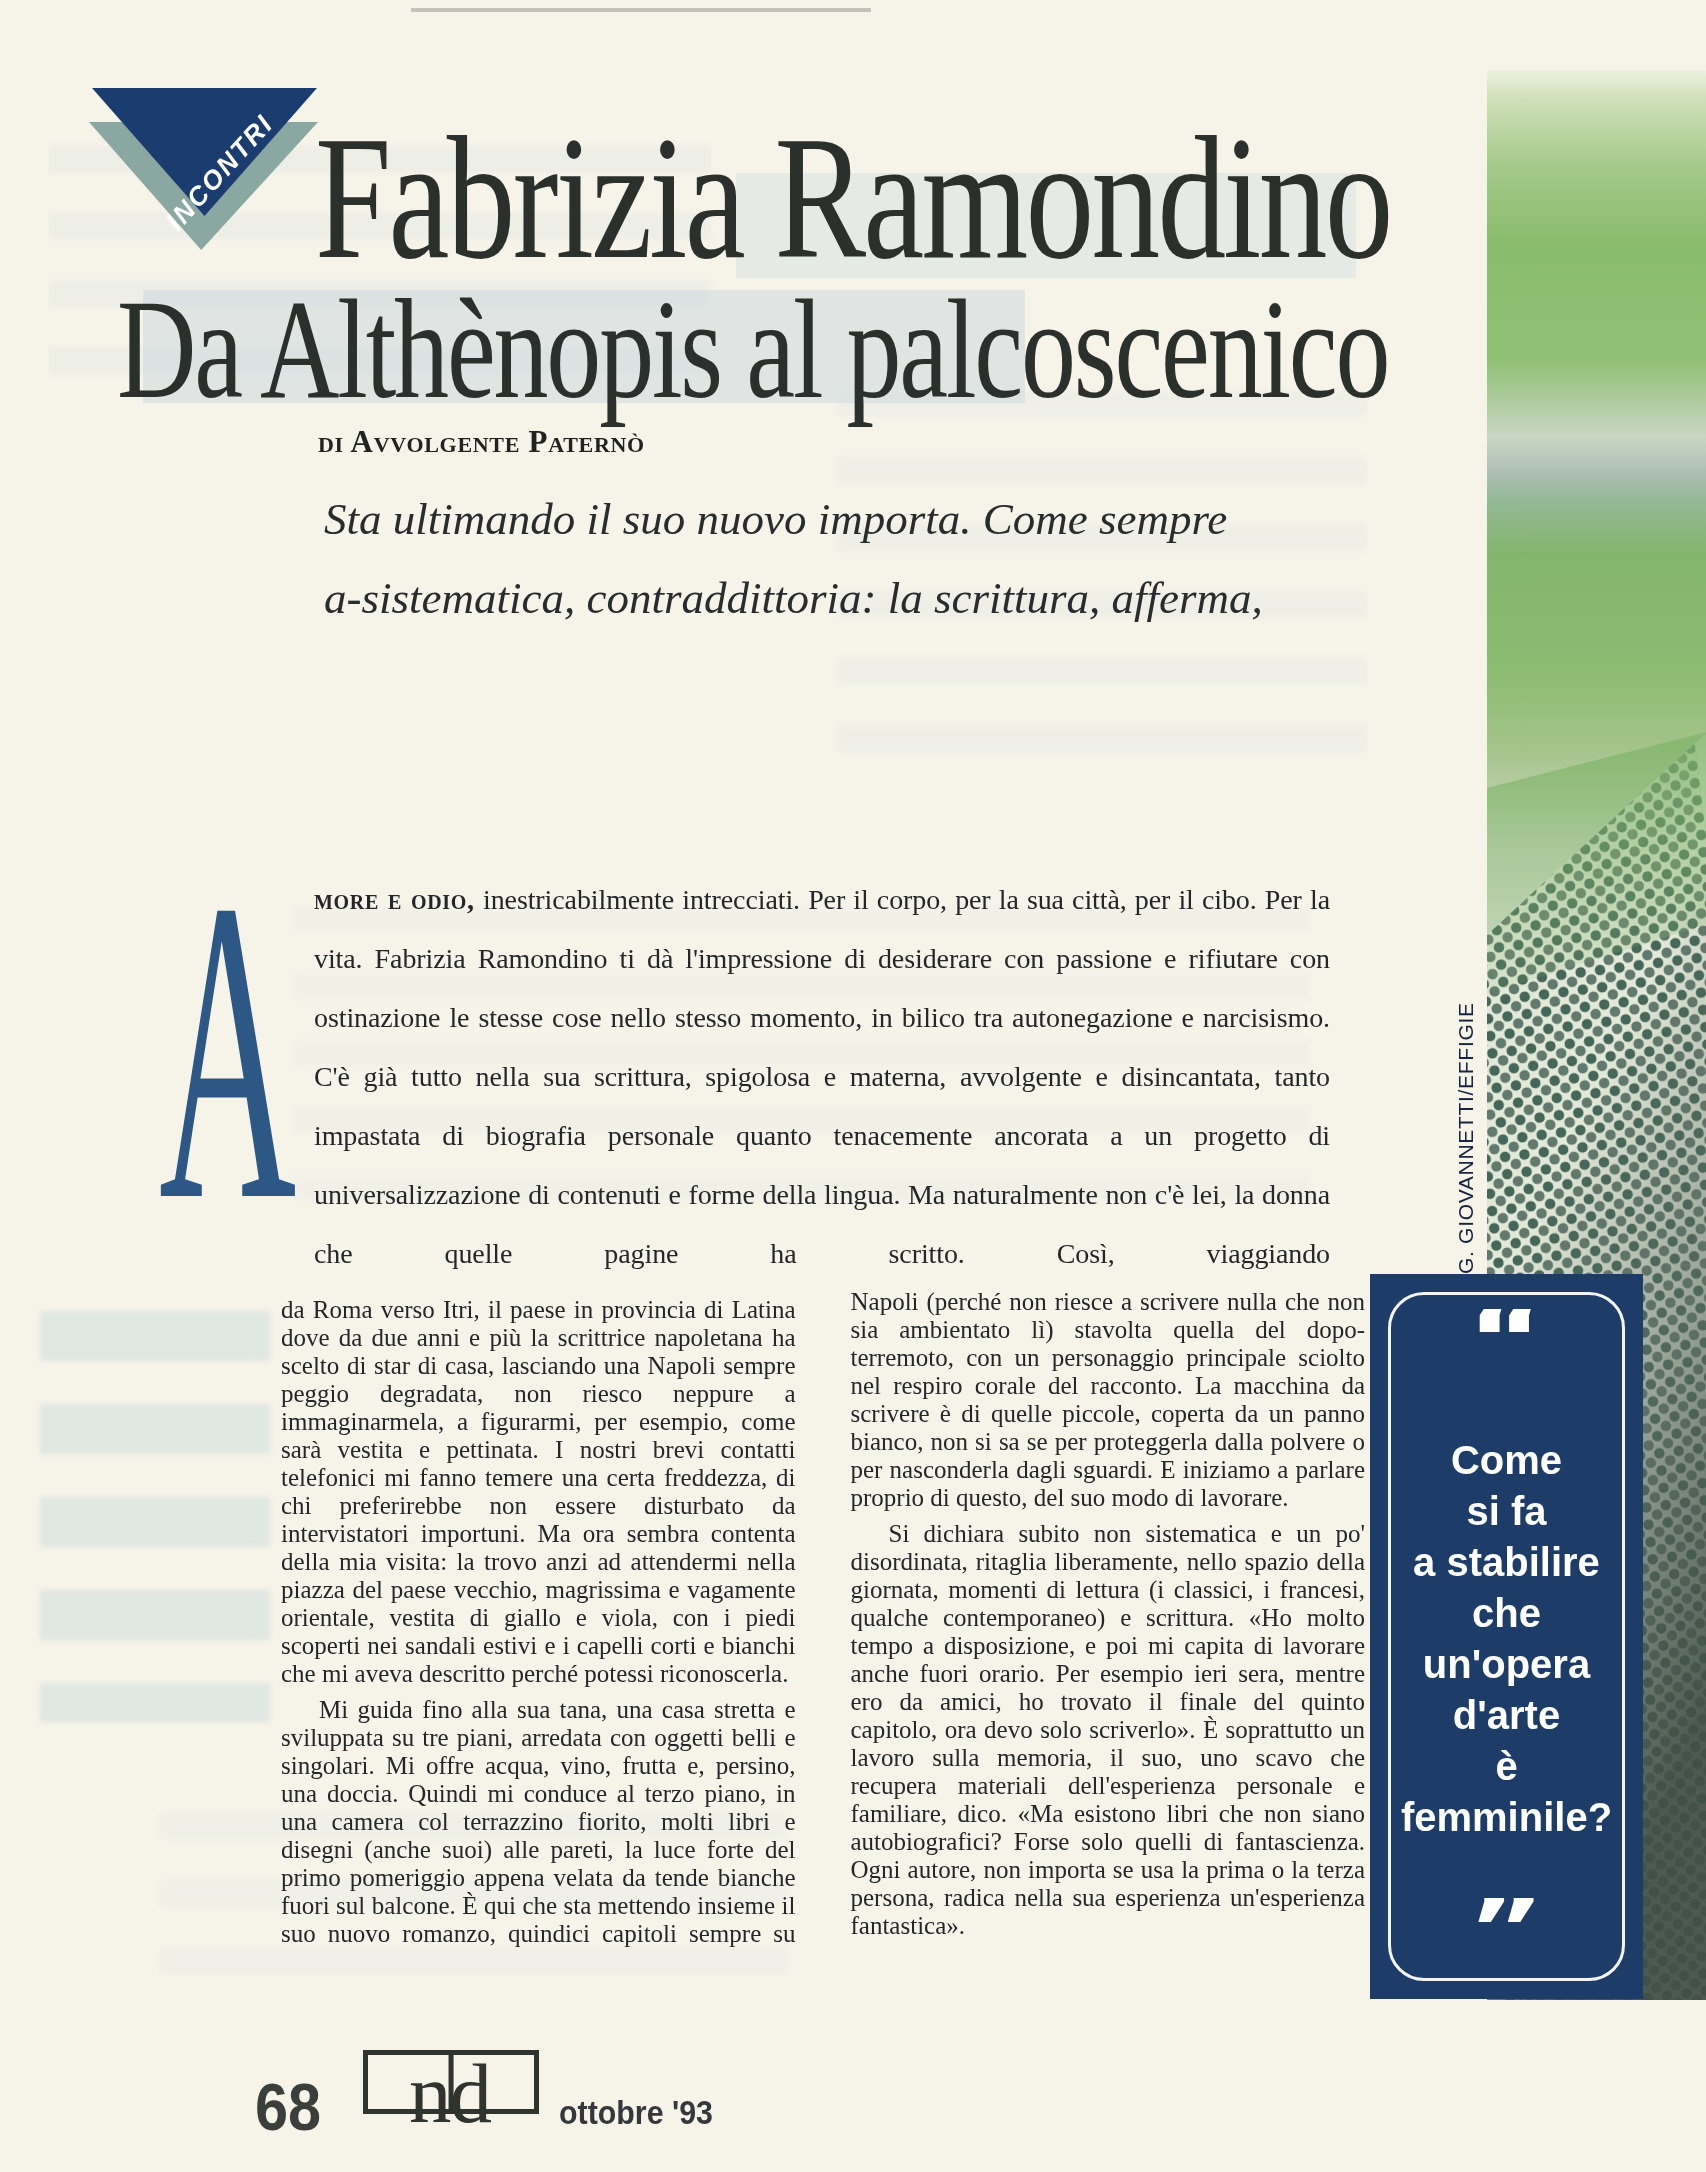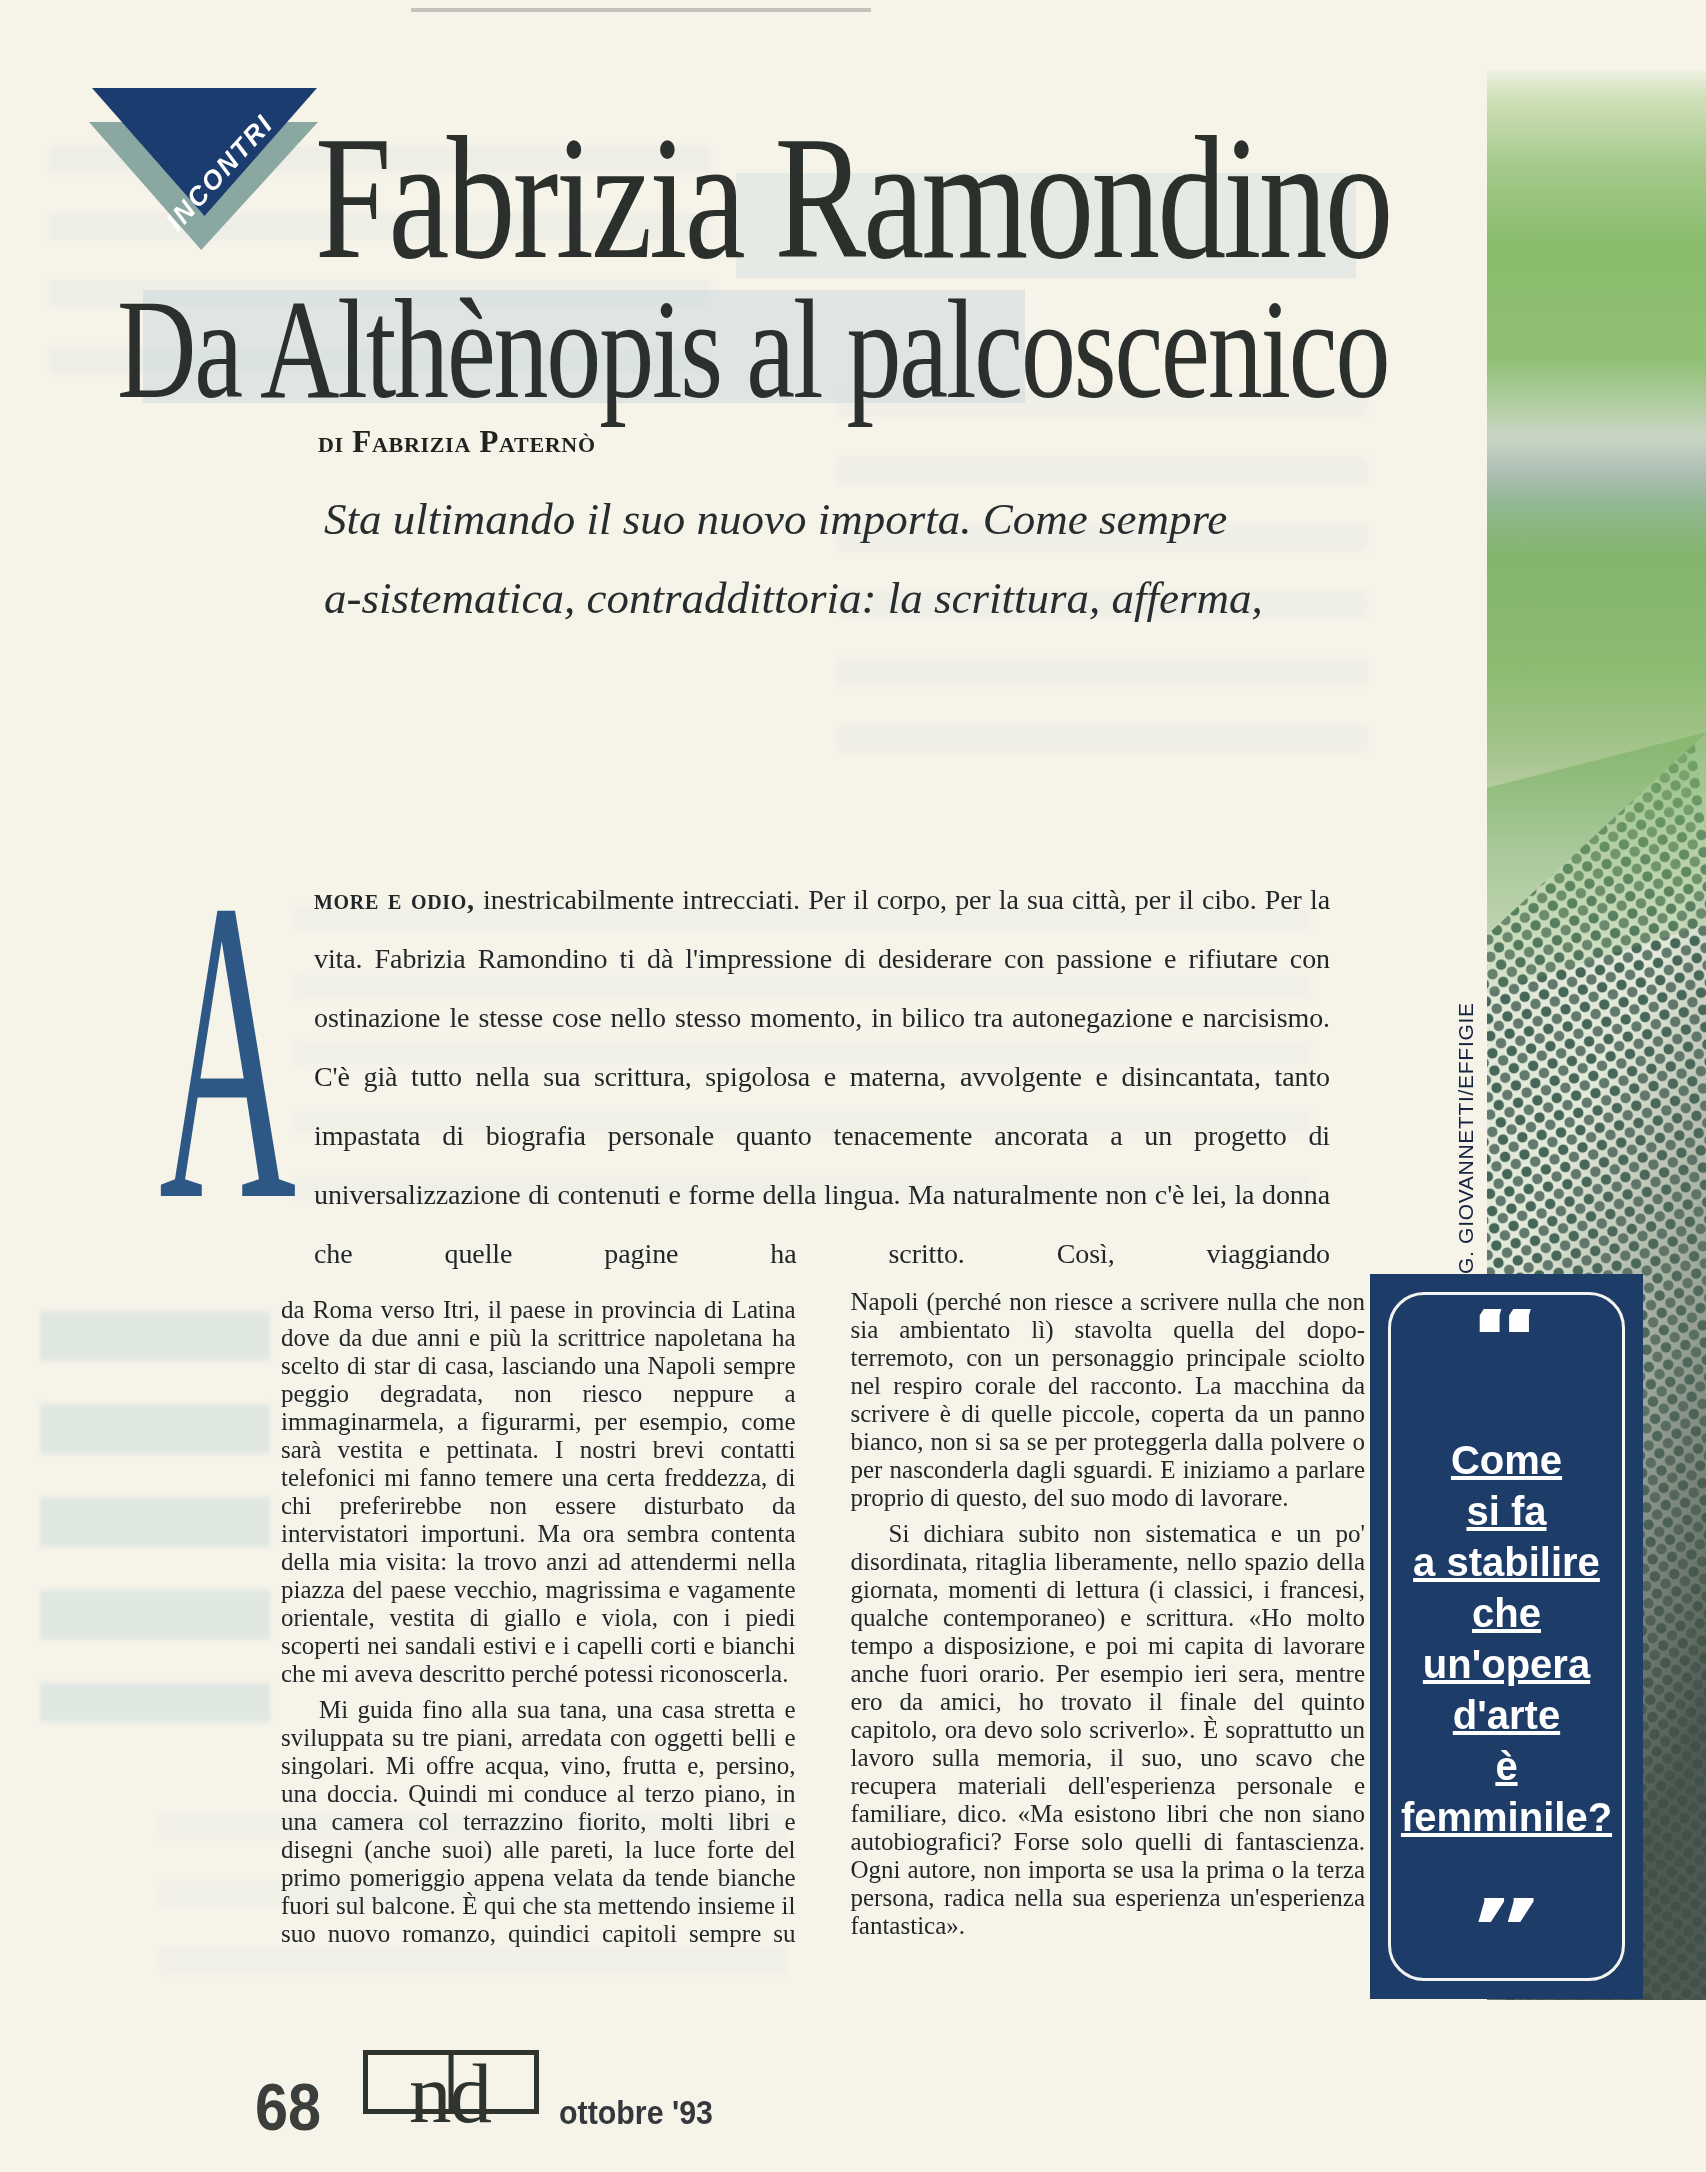--- a/index.html
+++ b/index.html
@@ -95,21 +95,21 @@
 
   
   .pullquote{position:absolute;left:1370px;top:1274px;width:273px;height:725px;background:#1d3c67;}
   .pq-border{position:absolute;inset:18px;border:3.5px solid #f4f5f2;border-radius:36px;}
   .pq-inner{position:absolute;inset:28px;display:flex;flex-direction:column;align-items:center;
         justify-content:space-between;padding:7px 0;}
   .pq-open,.pq-close{font-family:"DejaVu Sans",sans-serif;font-weight:700;font-size:119px;
         color:#ffffff;line-height:.55;height:70px;overflow:hidden;}
   .pq-close{display:flex;align-items:flex-end;height:66px;}
   .pq-text{font-family:"Liberation Sans",sans-serif;font-weight:700;font-size:40px;line-height:51px;
-        color:#ffffff;text-align:center;white-space:pre-line;text-decoration:underline;}
+        color:#ffffff;text-align:center;white-space:pre-line;}
 
   
   .pageno{position:absolute;left:255px;top:2069px;font-family:"Liberation Sans",sans-serif;
         font-weight:700;font-size:66px;color:#3a3f3b;transform:scaleX(.9);transform-origin:left top;}
   .ndlogo{position:absolute;left:363px;top:2050px;width:176px;height:64px;
         border:5.6px solid #30342f;box-sizing:border-box;}
   .nd-divider{position:absolute;left:50%;top:0;bottom:0;width:4.9px;background:#30342f;
         transform:translateX(-50%);}
   .nd-text{position:absolute;left:50%;top:-4.2px;transform:translateX(-52%);
         font-family:"Liberation Serif",serif;font-size:85px;line-height:85px;color:#30342f;
@@ -130,21 +130,21 @@
   <div class="ghost ghost-rows g5"></div>
   <div class="band band1"></div>
   <div class="band band2"></div>
 
   <div class="tri tri-teal"></div>
   <div class="tri tri-navy"></div>
   <div class="badge-label">INCONTRI</div>
 
   <h1 class="title1">Fabrizia Ramondino</h1>
   <h1 class="title2">Da Althènopis al palcoscenico</h1>
-  <div class="byline">di Fabrizia Paternò</div>
+  <div class="byline">di Avvolgente Paternò</div>
 
   <div class="lede">
     <div class="ln indent">Sta ultimando il suo nuovo importa. Come sempre</div>
     <div class="ln indent">a-sistematica, contraddittoria: la scrittura, afferma,</div>
   </div>
 
   <div class="opener">
     <div class="dropcap">
       <span>A</span>
     </div>

